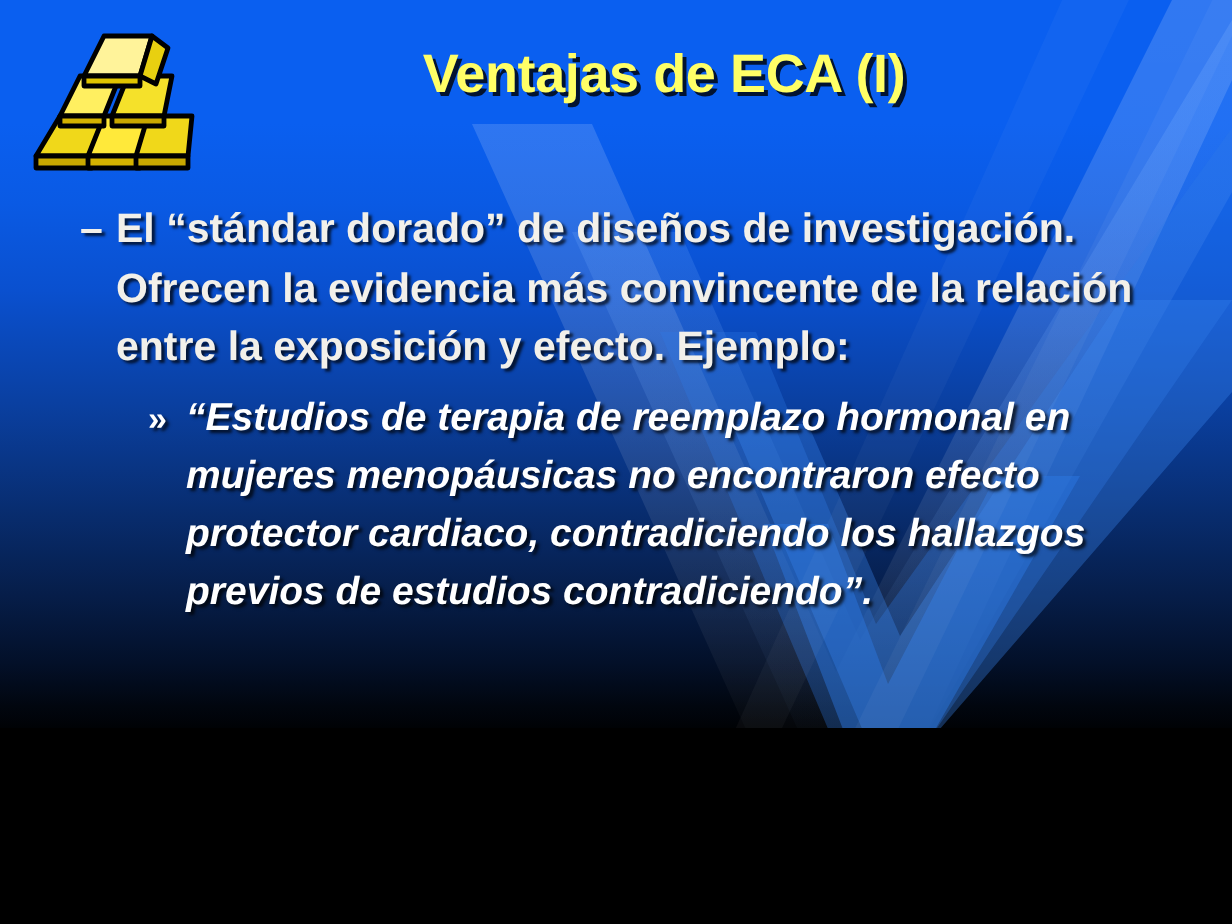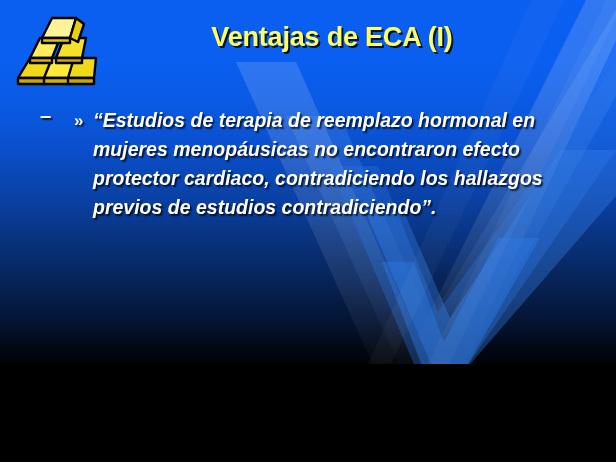--- a/index.html
+++ b/index.html
@@ -187,20 +187,21 @@
       </g>
     </svg>
   </div>
 
   <div id="title">Ventajas de ECA (I)</div>
 
   <div id="body">
 
     <div class="lvl1">
       <span class="marker">–</span>
+      <span class="txt">El “stándar dorado” de diseños de investigación. Ofrecen la evidencia más convincente de la relación entre la exposición y efecto. Ejemplo:</span>
     </div>
 
     <div class="lvl2">
       <span class="marker">»</span>
       <span class="txt">“Estudios de terapia de reemplazo hormonal en mujeres menopáusicas no encontraron efecto protector cardiaco, contradiciendo los hallazgos previos de estudios contradiciendo”.</span>
     </div>
 
   </div>
 </div>
 

